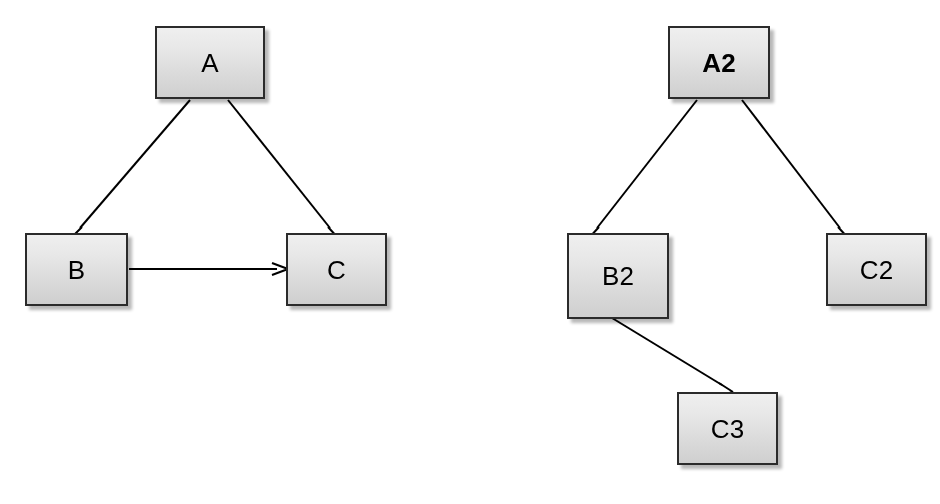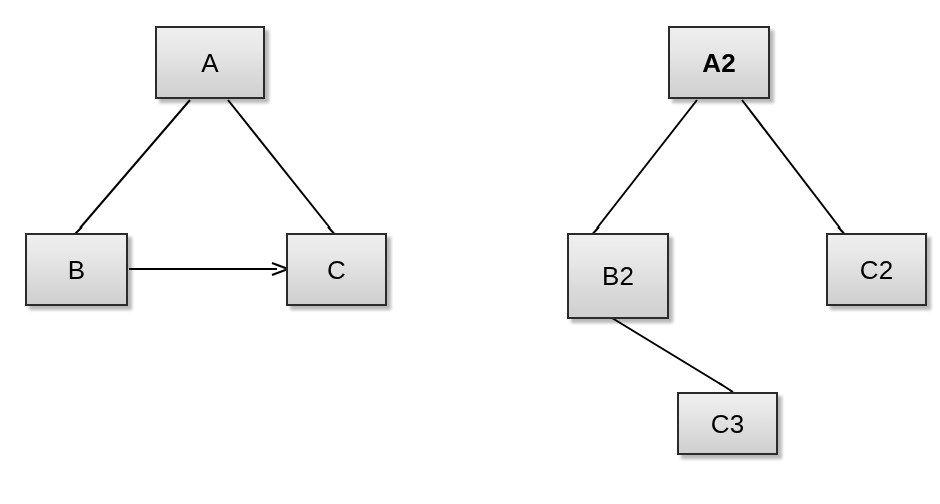--- a/index.html
+++ b/index.html
@@ -112,15 +112,15 @@
 </div>
 
 <div class="node-box" style="left:567px; top:233px; width:102px; height:86px;">
   <span class="node-label">B2</span>
 </div>
 
 <div class="node-box" style="left:798px; top:233px; width:101px; height:73px;margin-left:28px;">
   <span class="node-label">C2</span>
 </div>
 
-<div class="node-box" style="left:677px; top:392px; width:101px; height:63px;">
+<div class="node-box" style="left:677px; top:392px; width:101px; height:73px;">
   <span class="node-label">C3</span>
 </div>
 
 </body></html>

